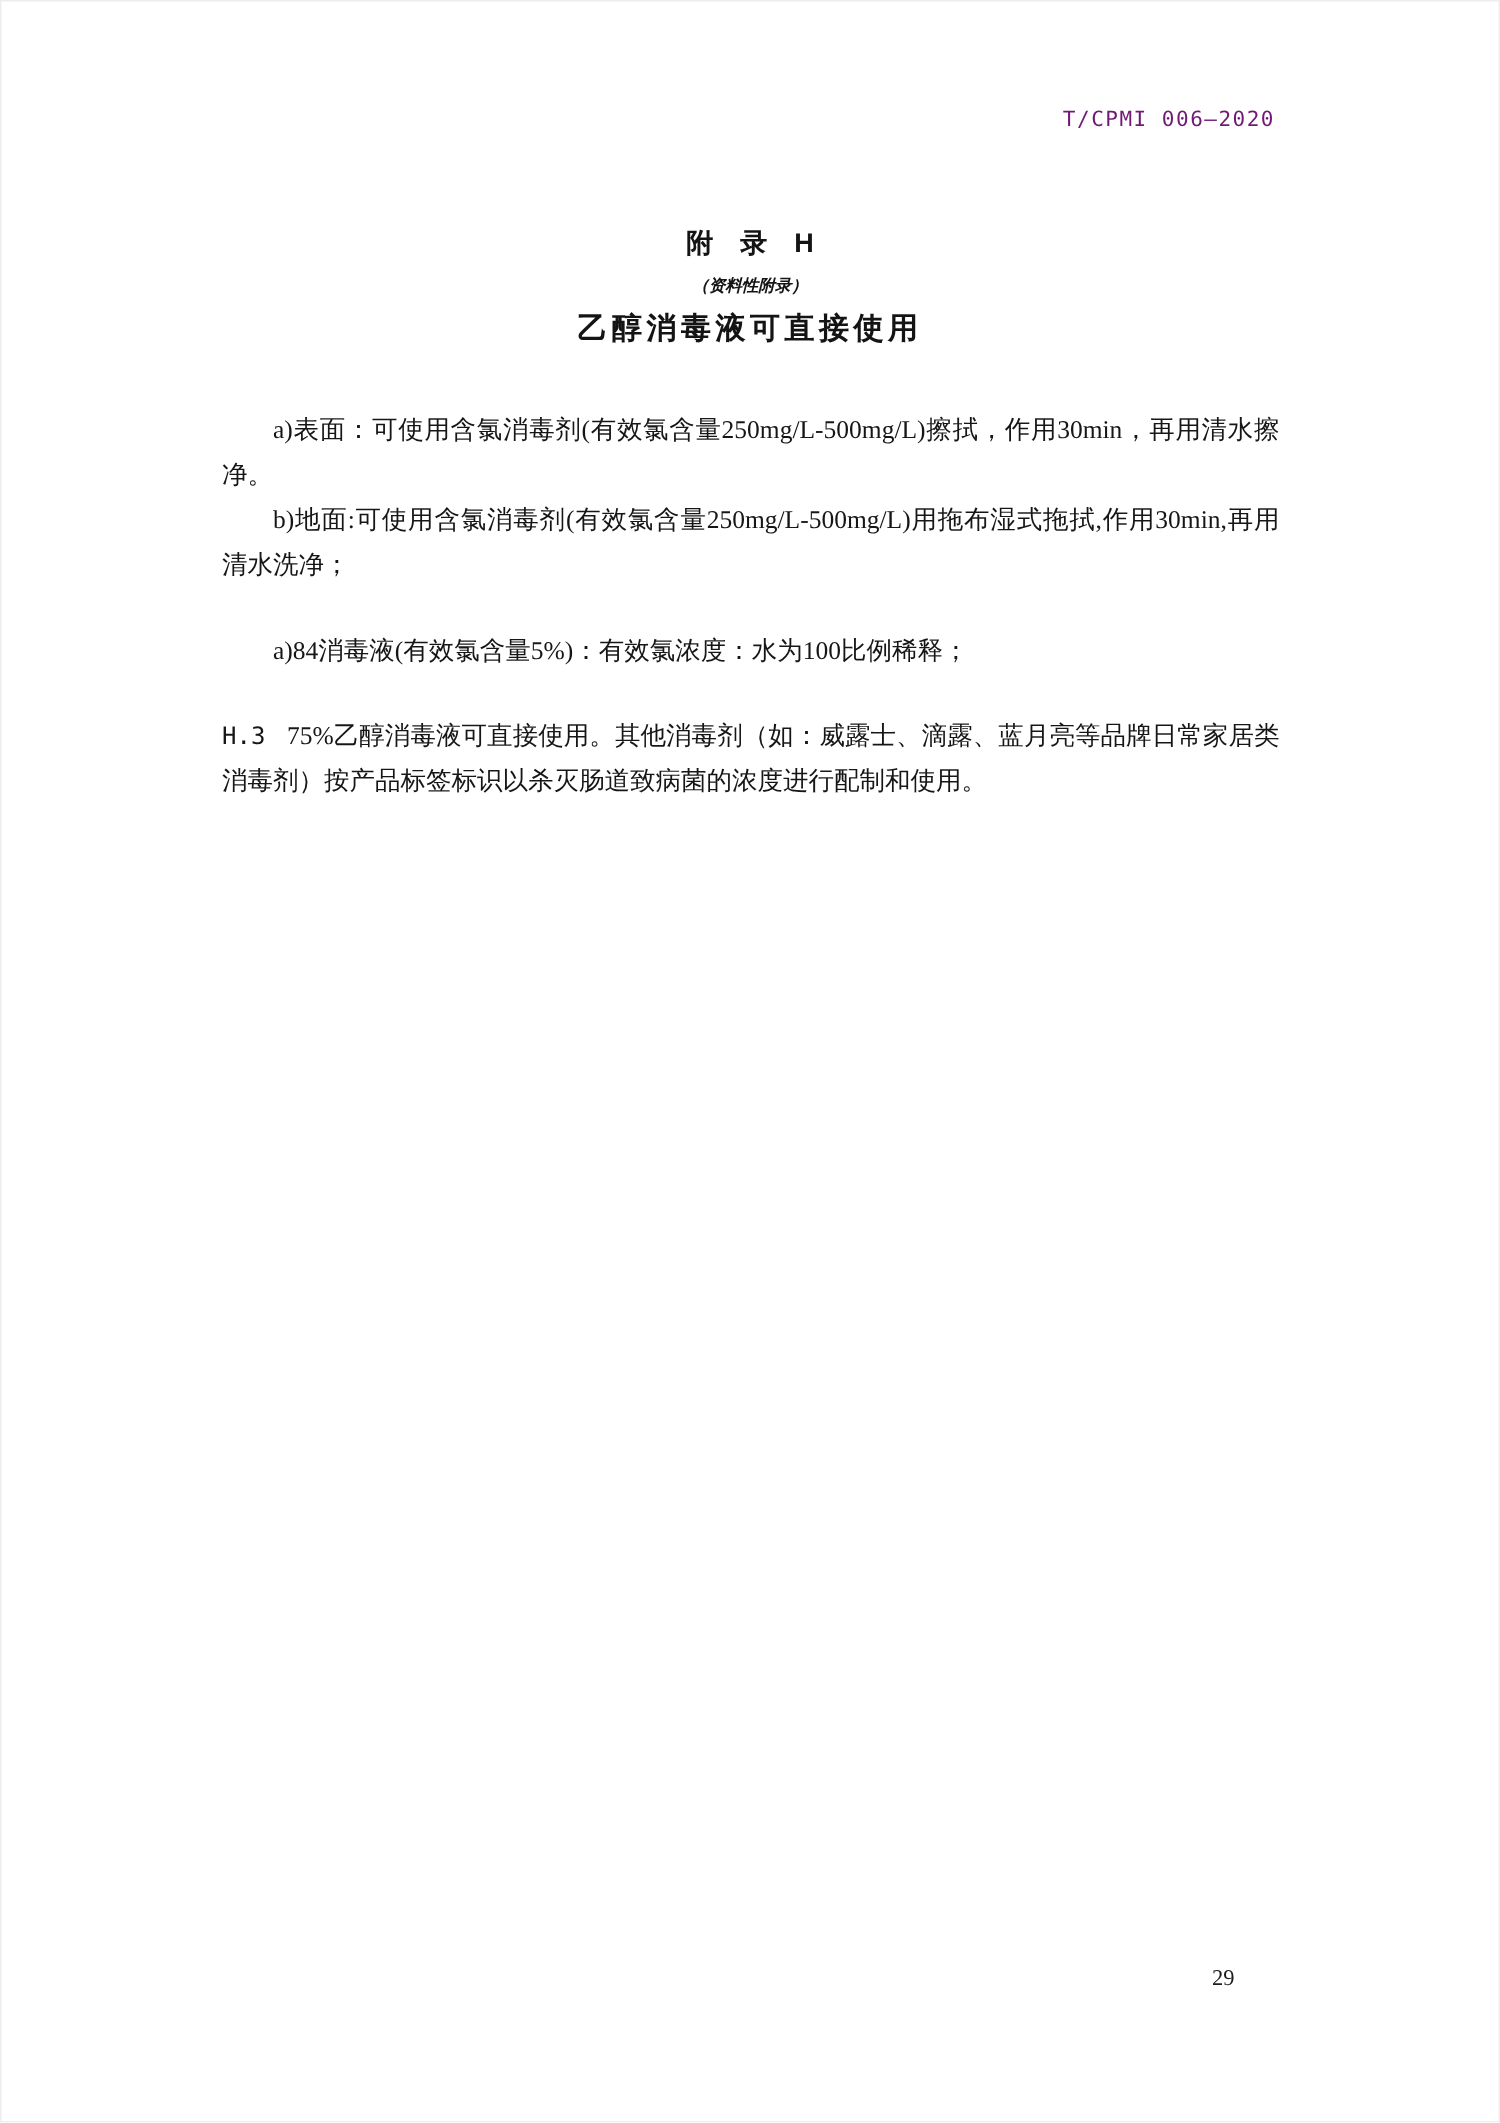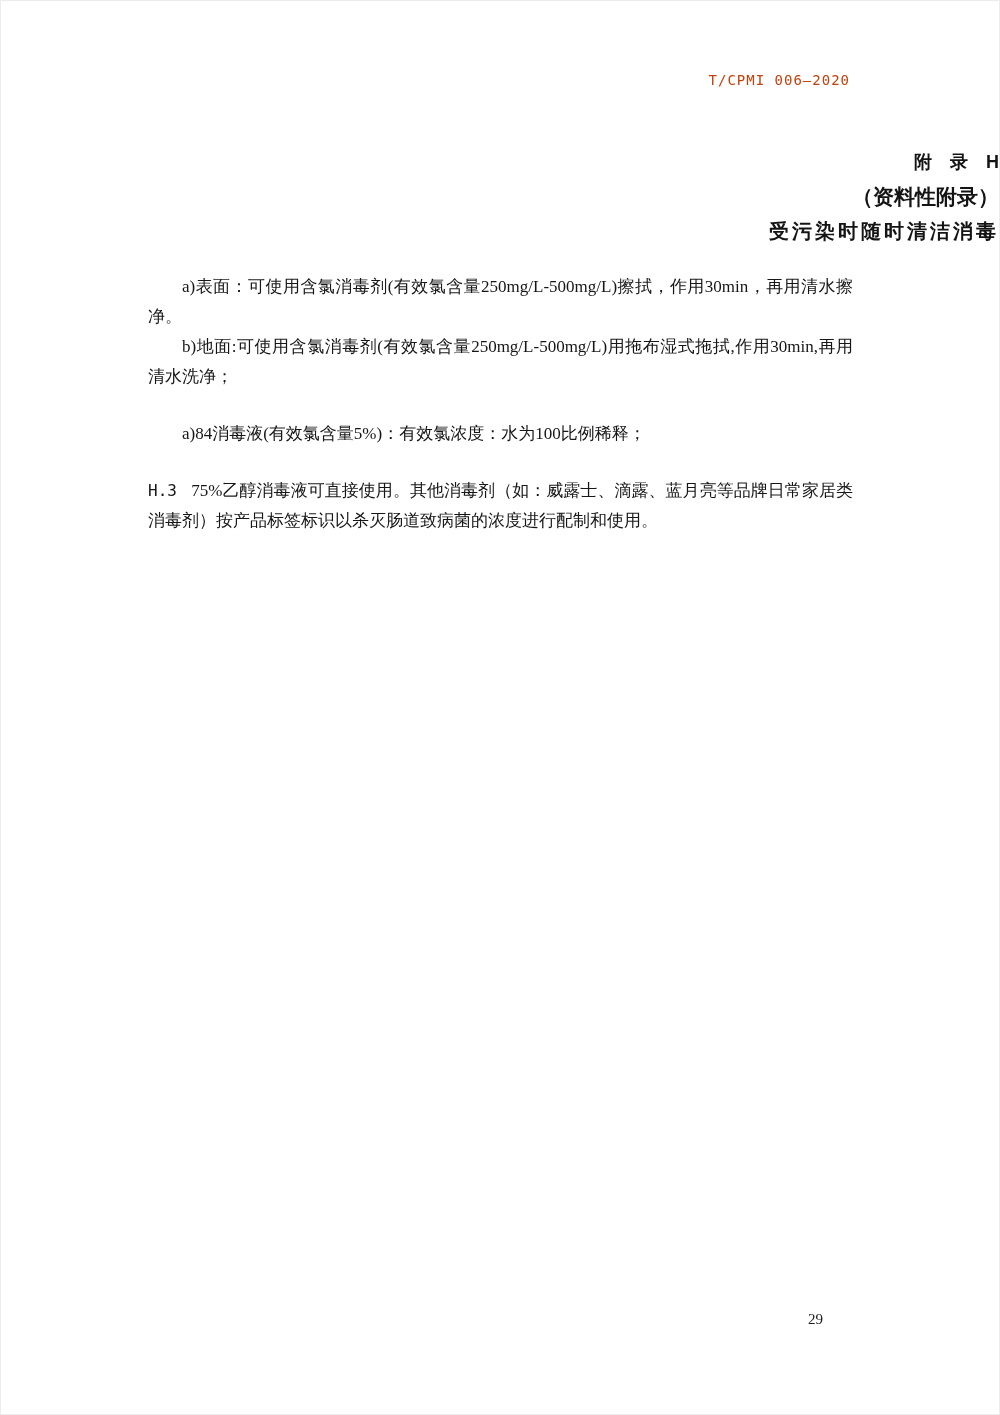--- a/index.html
+++ b/index.html
@@ -18,41 +18,42 @@
     color: #161616;
     overflow: hidden;
   }
   .header-ref {
     position: absolute;
     top: 71px;
     right: 149px;
     font-family: "DejaVu Sans Mono", "Liberation Mono", monospace;
     font-size: 14px;
     letter-spacing: 1px;
-    color: #c2410c;
+    color: #701a75;
     white-space: pre;
   }
   .title-block {
     position: absolute;
     top: 149px;
     left: 0;
     width: 100%;
-    text-align: right;
+    text-align: center;
     font-family: "Liberation Sans", "DejaVu Sans", sans-serif;
     font-weight: bold;
     color: #141414;
   }
   .title-line1 {
     font-size: 18px;
     margin-bottom: 9px;
     white-space: pre;
   }
   .title-line2 {
-    font-size: 21px;
+    font-size: 11px;
     margin-bottom: 7px;
+    font-style: italic;
   }
   .title-line3 {
     font-size: 20px;
     letter-spacing: 3px;
   }
   .content {
     position: absolute;
     left: 147px;
     right: 146px;
     top: 244px;
@@ -82,21 +83,21 @@
 </head>
 <body>
 
 <div class="page">
 
   <div class="header-ref">T/CPMI 006—2020</div>
 
   <div class="title-block">
     <div class="title-line1">附　录　H</div>
     <div class="title-line2">（资料性附录）</div>
-    <div class="title-line3">受污染时随时清洁消毒</div>
+    <div class="title-line3">乙醇消毒液可直接使用</div>
   </div>
 
   <div class="content">
 
 
     <p class="item gap">a)表面：可使用含氯消毒剂(有效氯含量250mg/L-500mg/L)擦拭，作用30min，再用清水擦净。</p>
     <p class="item">b)地面:可使用含氯消毒剂(有效氯含量250mg/L-500mg/L)用拖布湿式拖拭,作用30min,再用清水洗净；</p>
 
 
     <p class="item gap">a)84消毒液(有效氯含量5%)：有效氯浓度：水为100比例稀释；</p>

